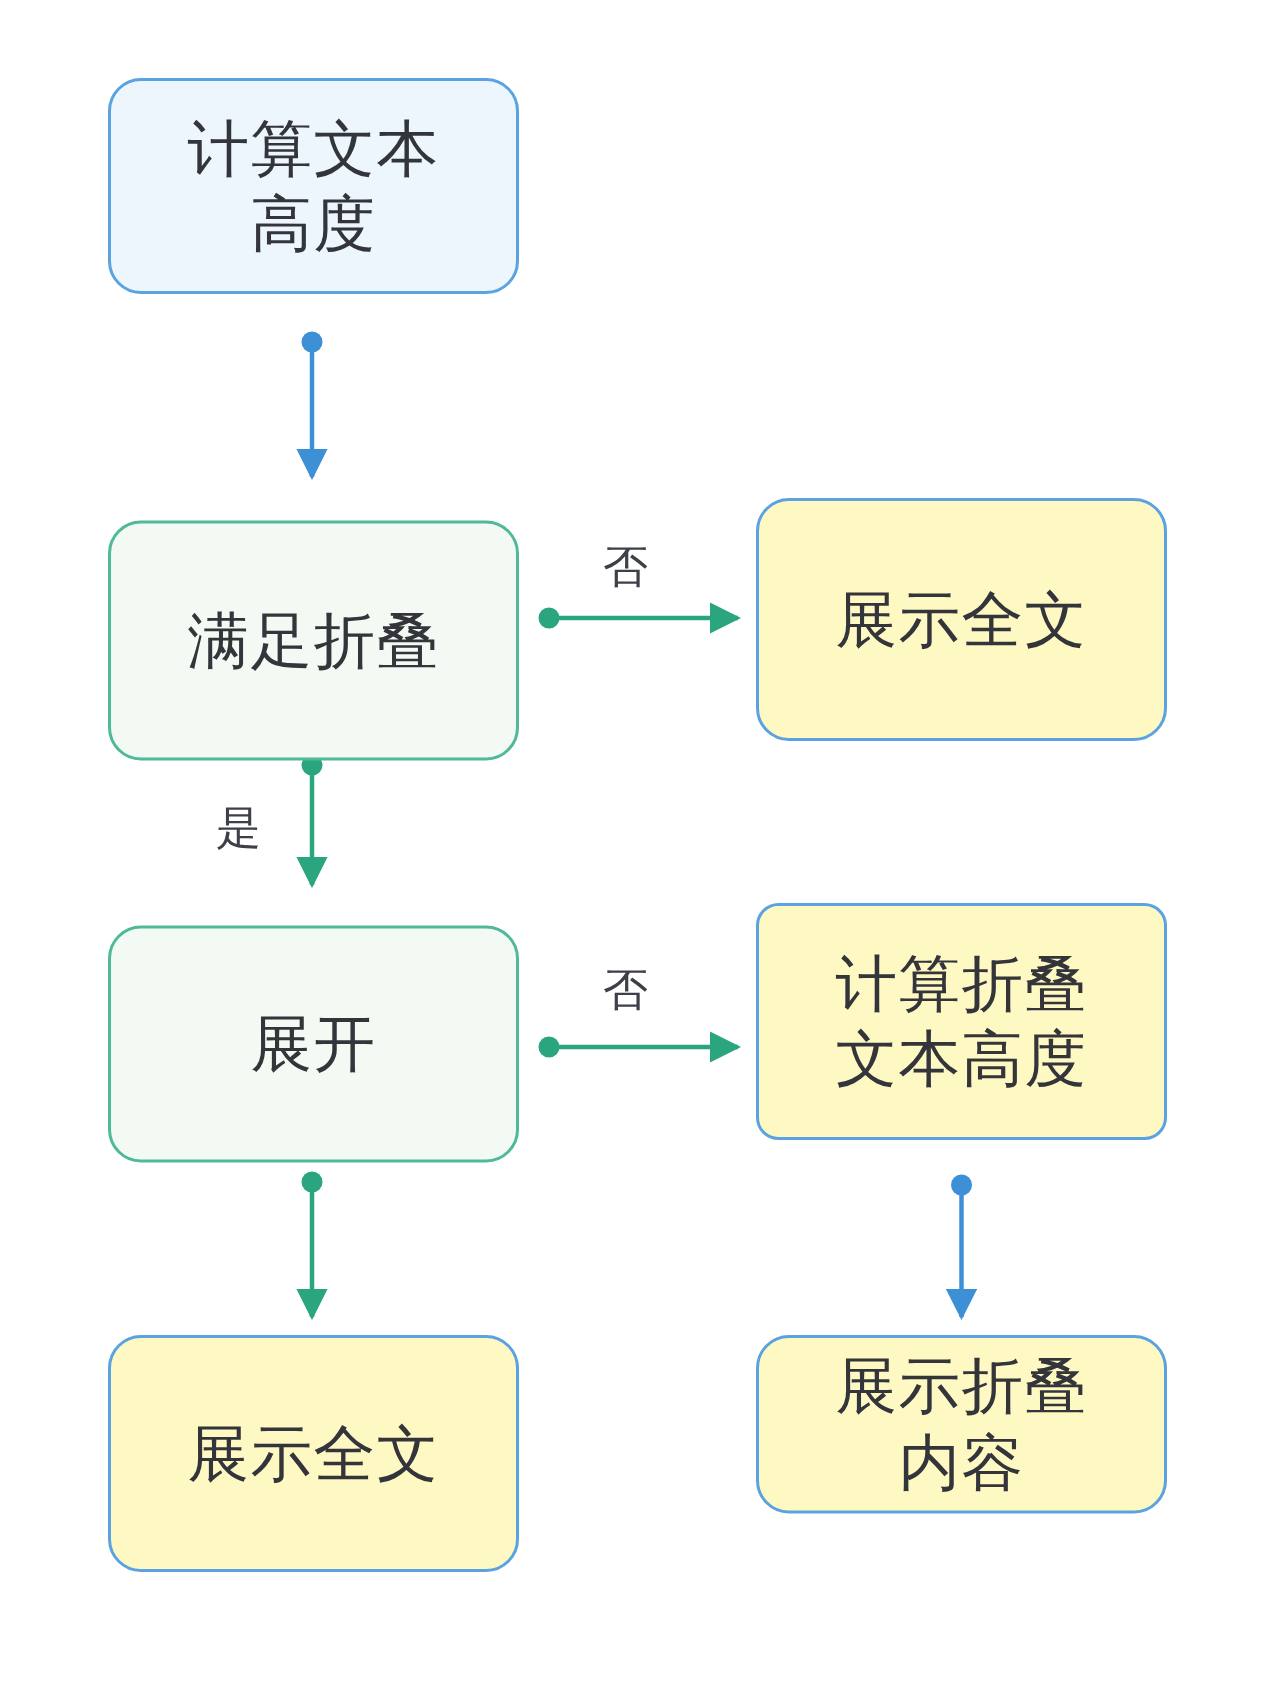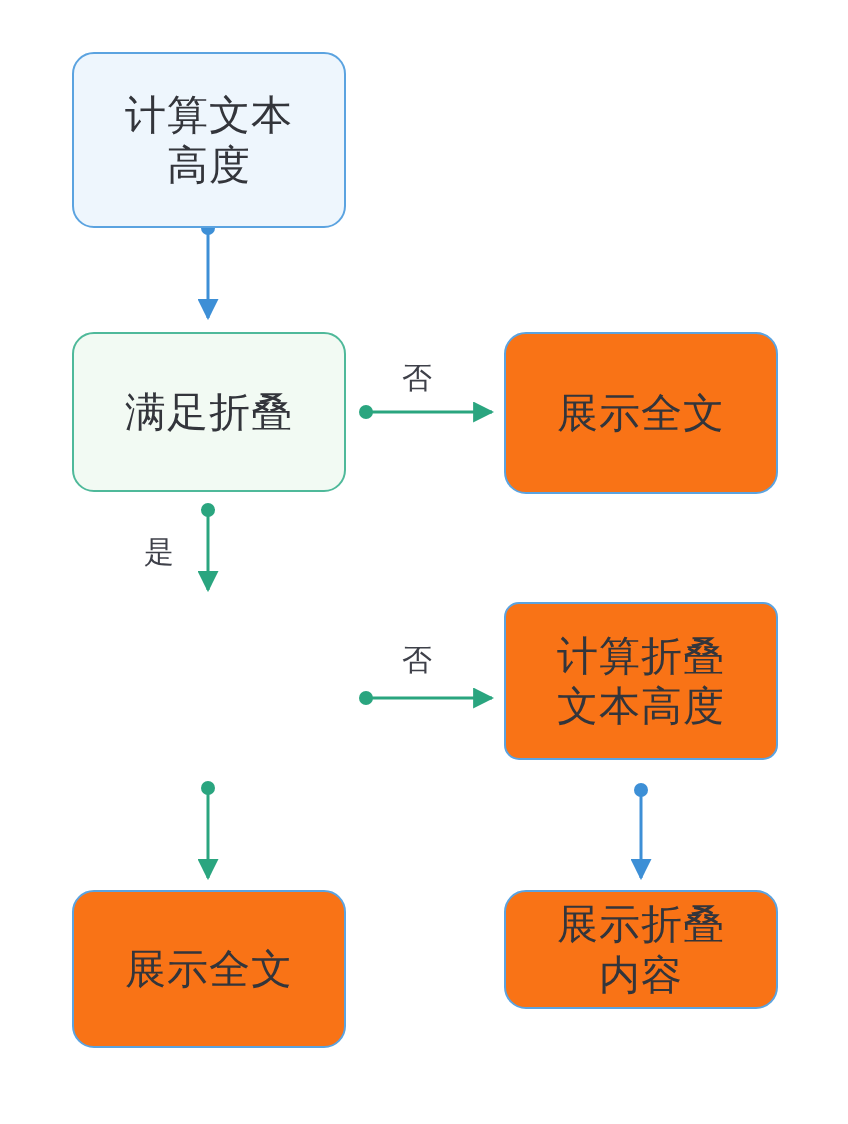--- a/index.html
+++ b/index.html
@@ -42,23 +42,24 @@
     white-space: pre-line;
     font-weight: 400;
   }
   .node.start {
     background: #eef6fd;
     border-color: #5ba3e0;
   }
   .node.decision {
     background: #f2faf3;
     border-color: #4fb99a;
+    margin-top: 15px;
   }
   .node.plain {
-    background: #f97316;
+    background: #fef9c3;
     border-color: #5ba3e0;
   }
   .edge-label {
     position: absolute;
     font-size: 30px;
     color: #3e4049;
     letter-spacing: 1px;
     white-space: nowrap;
   }
 </style>
@@ -101,33 +102,36 @@
       <circle cx="208" cy="788" r="7" fill="#2aa57f"></circle>
       <line x1="208" y1="788" x2="208" y2="878" stroke="#2aa57f" stroke-width="3" marker-end="url(#arrow-green)"></line>
     </g>
 
     <g>
       <circle cx="641" cy="790" r="7" fill="#3d8fd6"></circle>
       <line x1="641" y1="790" x2="641" y2="878" stroke="#3d8fd6" stroke-width="3" marker-end="url(#arrow-blue)"></line>
     </g>
   </svg>
 
-  <div class="node start" style="left:72px; top:52px; width:274px; height:176px;">
+  <div class="node start" style="left:72px; top:52px; width:274px; height:144px;">
     <span>计算文本
 高度</span>
   </div>
 
   <div class="node decision" style="left:72px; top:332px; width:274px; height:160px;">
     <span>满足折叠</span>
   </div>
 
   <div class="node plain" style="left:504px; top:332px; width:274px; height:162px;">
     <span>展示全文</span>
   </div>
 
+  <div class="node decision" style="left:72px; top:602px; width:274px; height:158px;">
+    <span>展开</span>
+  </div>
 
   <div class="node plain" style="left:504px; top:602px; width:274px; height:158px;border-radius:15px;">
     <span>计算折叠
 文本高度</span>
   </div>
 
   <div class="node plain" style="left:72px; top:890px; width:274px; height:158px;">
     <span>展示全文</span>
   </div>
 

